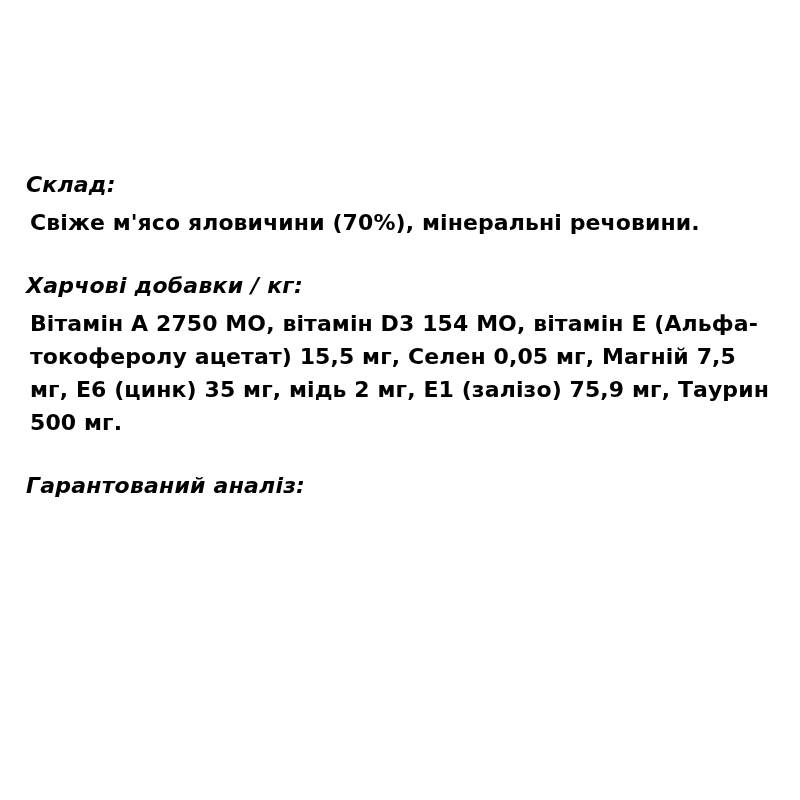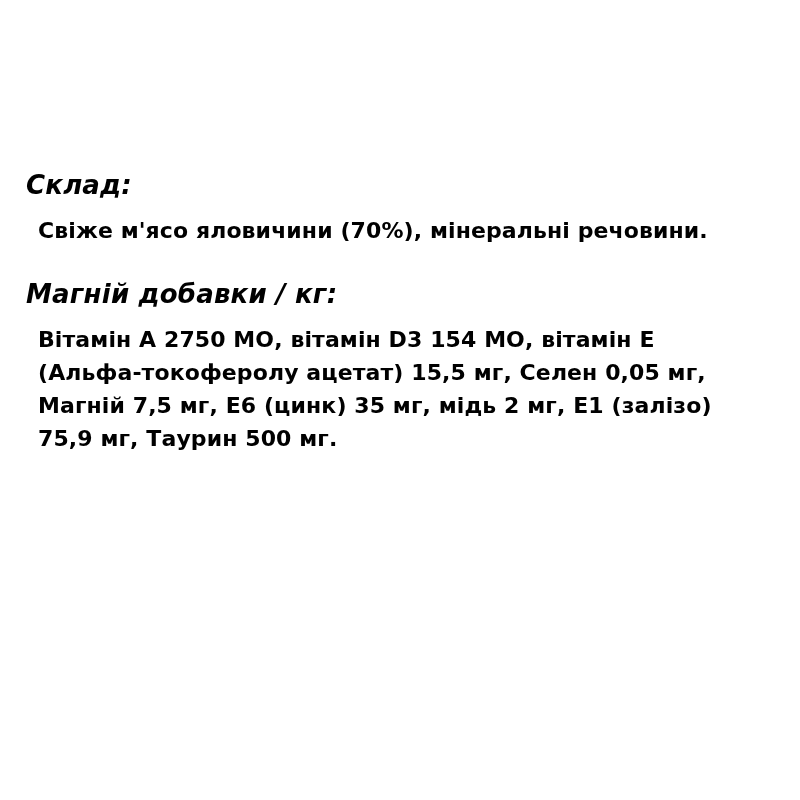--- a/index.html
+++ b/index.html
@@ -23,45 +23,46 @@
   }
   .block {
     margin: 0 0 30px 0;
   }
   .block:last-child {
     margin-bottom: 0;
   }
   .heading {
     font-style: italic;
     font-weight: bold;
-    font-size: 26px;
+    font-size: 22px;
     line-height: 34px;
     letter-spacing: 0.2px;
     margin: 0 0 4px 0;
   }
   .body-text {
     font-weight: bold;
     font-size: 22px;
     line-height: 33px;
     letter-spacing: 0.1px;
-    margin: 12px;
+    margin: 4px;
     max-width: 760px;
   }
 </style>
 </head>
 <body>
 
 <div class="page">
 
   <section class="block">
     <h2 class="heading">Склад:</h2>
     <p class="body-text">Свіже м'ясо яловичини (70%), мінеральні речовини.</p>
   </section>
 
   <section class="block">
-    <h2 class="heading">Магній добавки / кг:</h2>
+    <h2 class="heading">Харчові добавки / кг:</h2>
     <p class="body-text">Вітамін А 2750 МО, вітамін D3 154 МО, вітамін Е (Альфа-токоферолу ацетат) 15,5 мг, Селен 0,05 мг, Магній 7,5 мг, Е6 (цинк) 35 мг, мідь 2 мг, Е1 (залізо) 75,9 мг, Таурин 500 мг.</p>
   </section>
 
   <section class="block">
+    <h2 class="heading">Гарантований аналіз:</h2>
   </section>
 
 </div>
 
 </body></html>

